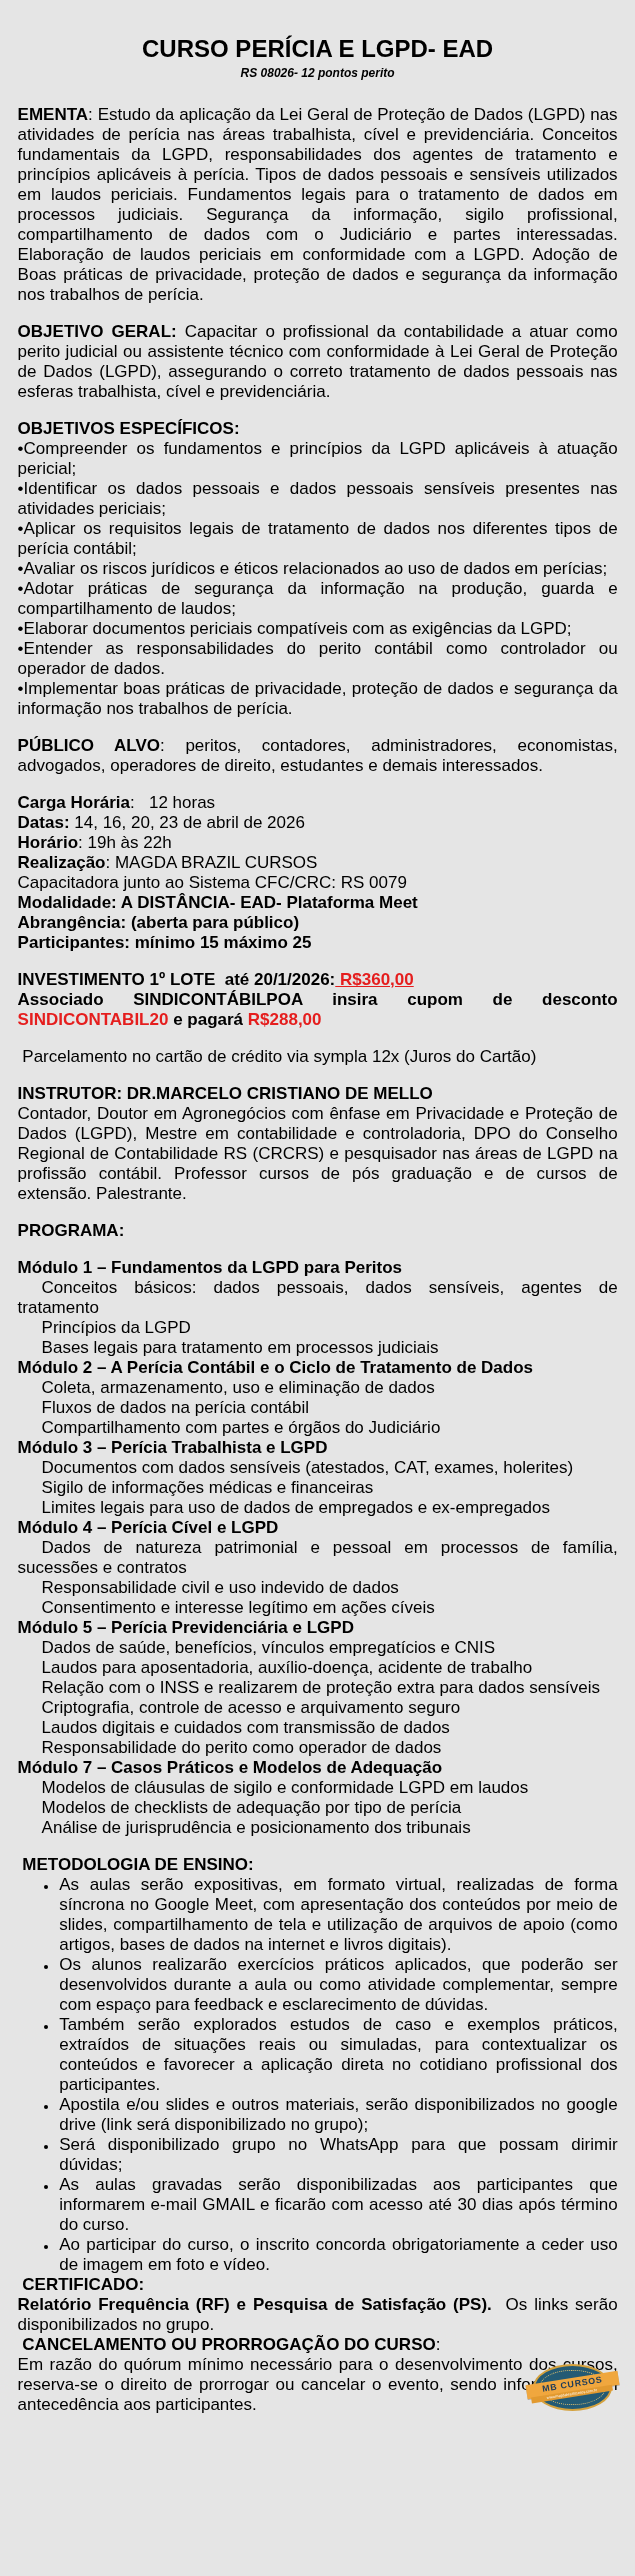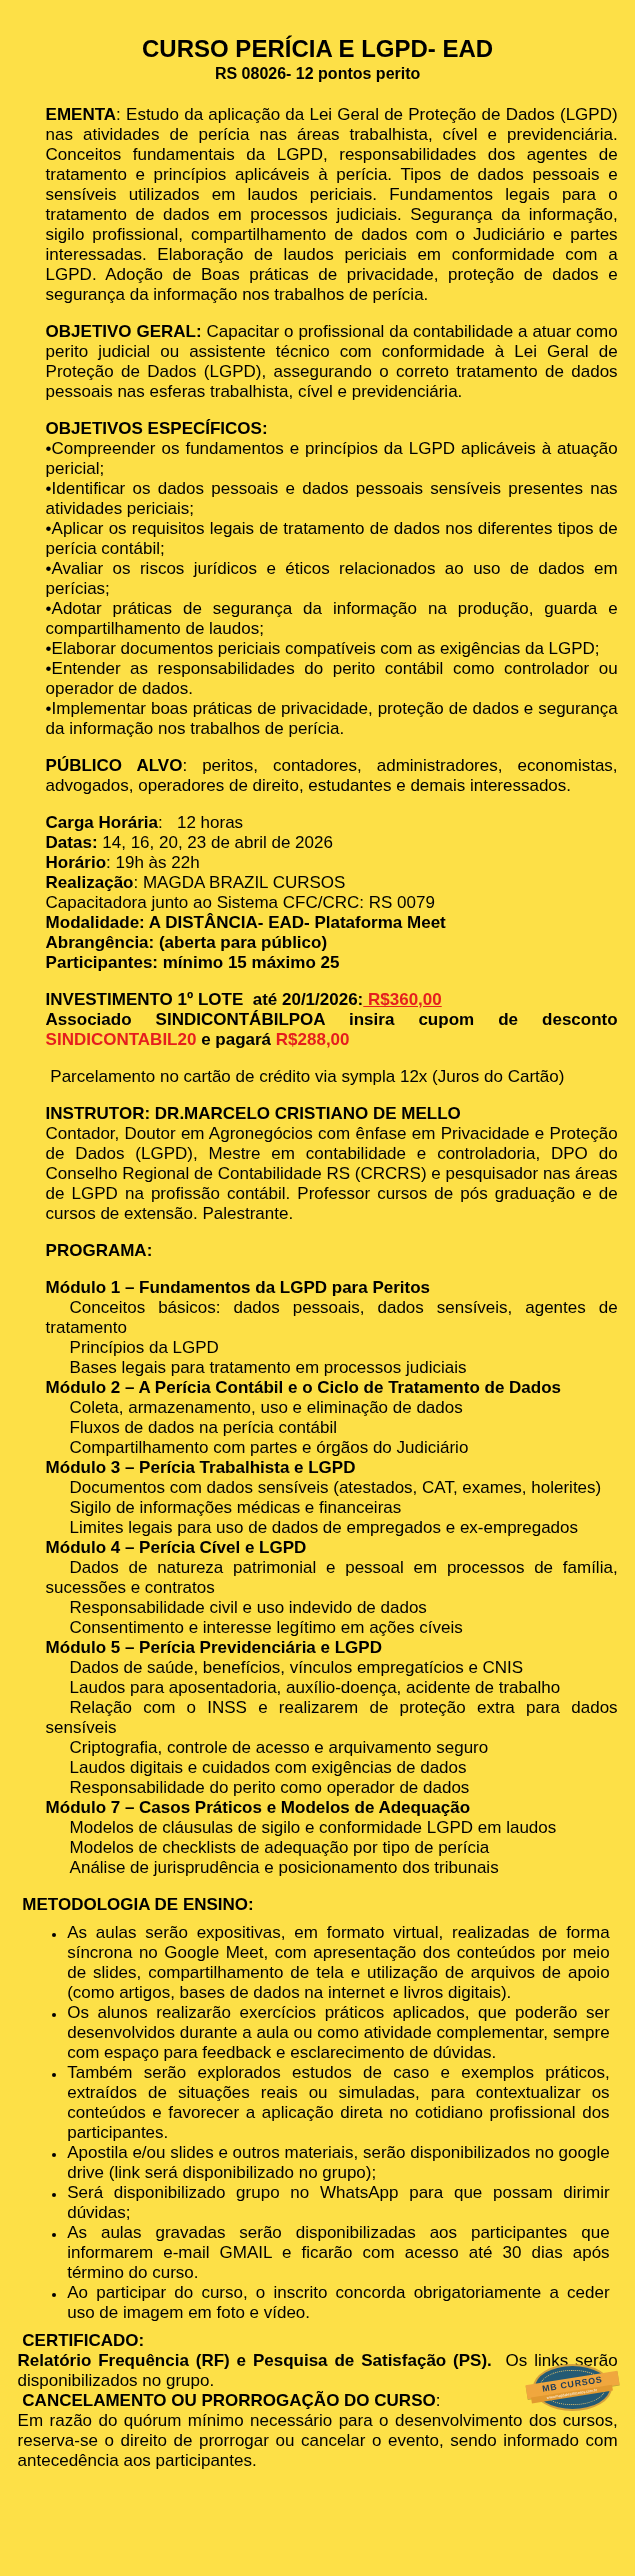--- a/index.html
+++ b/index.html
@@ -1,38 +1,38 @@
 <!DOCTYPE html>
 <html style="font-size:13px"><head>
 <meta charset="utf-8">
 <style>
   html,body{margin:0;padding:0;background:#ffffff;}
   .page{
     position:relative;
     width:636px;
     height:2576px;
-    background:#fde047;
+    background:#e5e5e5;
     color:#000000;
     font-family:"Liberation Sans", sans-serif;
     font-size:17px;
     line-height:20px;
     overflow:hidden;
   }
   .inner{padding:34px 18.4px 0 17.6px;}
   p{margin:0;}
   .t1{font-size:24px;line-height:29px;font-weight:bold;text-align:center;margin:0;}
-  .t2{font-size:16px;line-height:21px;font-weight:bold;text-align:center;margin:0 0 21px 0;}
+  .t2{font-size:12px;line-height:21px;font-weight:bold;text-align:center;margin:0 0 21px 0;font-style:italic;}
   .just{text-align:justify;}
   .pre{white-space:pre-wrap;}
   .b{font-weight:bold;}
   .red{color:#e51e1e;}
   .u{text-decoration:underline;}
-  .sec{margin-bottom:17px;margin-left:28px;}
+  .sec{margin-bottom:17px;}
   .indent{text-indent:24px;}
-  .met-list{margin:8px;padding:0 0 0 40px;list-style:disc;}
+  .met-list{margin:0;padding:0 0 0 40px;list-style:disc;}
   .met-list li{text-align:justify;padding-left:1.6px;}
   .met-list li::marker{font-size:12px;}
 
   
   .badge{position:absolute;left:533px;top:2364px;width:79px;height:47px;}
   .badge-oval{
     position:absolute;inset:0;border-radius:50%;
     background:#235a74;
     border:2.4px solid #d4a13d;
     box-sizing:border-box;
@@ -132,21 +132,21 @@
       <p class="just indent">Dados de natureza patrimonial e pessoal em processos de família, sucessões e contratos</p>
       <p class="just indent">Responsabilidade civil e uso indevido de dados</p>
       <p class="just indent">Consentimento e interesse legítimo em ações cíveis</p>
 
       <p class="b">Módulo 5 – Perícia Previdenciária e LGPD</p>
       <p class="just indent">Dados de saúde, benefícios, vínculos empregatícios e CNIS</p>
       <p class="just indent">Laudos para aposentadoria, auxílio-doença, acidente de trabalho</p>
       <p class="just indent">Relação com o INSS e realizarem de proteção extra para dados sensíveis</p>
 
       <p class="just indent">Criptografia, controle de acesso e arquivamento seguro</p>
-      <p class="just indent">Laudos digitais e cuidados com exigências de dados</p>
+      <p class="just indent">Laudos digitais e cuidados com transmissão de dados</p>
       <p class="just indent">Responsabilidade do perito como operador de dados</p>
 
       <p class="b">Módulo 7 – Casos Práticos e Modelos de Adequação</p>
       <p class="just indent">Modelos de cláusulas de sigilo e conformidade LGPD em laudos</p>
       <p class="just indent">Modelos de checklists de adequação por tipo de perícia</p>
       <p class="just indent">Análise de jurisprudência e posicionamento dos tribunais</p>
     </div>
 
     <div>
       <p class="b pre"> METODOLOGIA DE ENSINO:</p>

